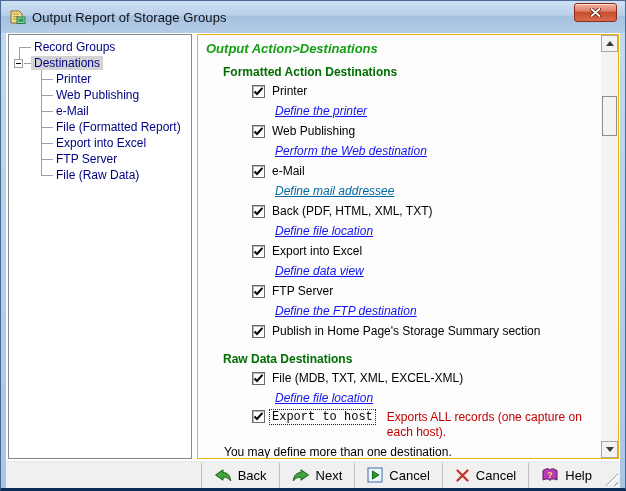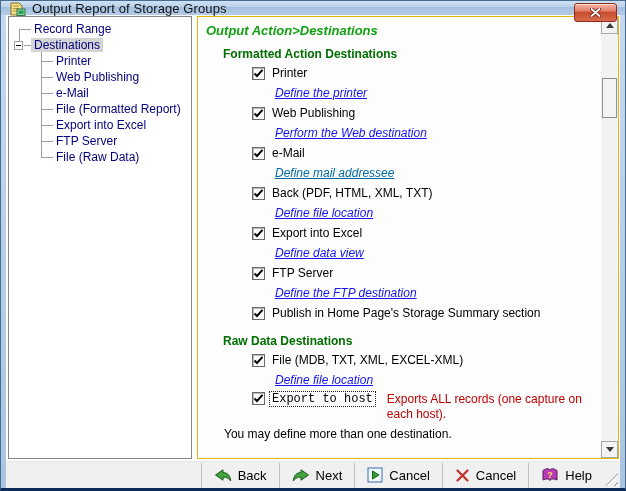--- a/index.html
+++ b/index.html
@@ -5,21 +5,21 @@
   * { margin:0; padding:0; box-sizing:border-box; }
   html,body { background:#555; font-family:"Liberation Sans", sans-serif; }
   .window{
     position:relative; width:626px; height:491px;
     background:linear-gradient(#c5daf0,#a9c5e2);
     border:1px solid #4a6b91; border-bottom:3px solid #0a2c57;
     display:flex; flex-direction:column; overflow:hidden;
   }
   
   .titlebar{
-    height:14px; flex:none; display:flex; 
+    height:32px; flex:none; display:flex; align-items:center;
     padding-left:8px; position:relative;
     background:linear-gradient(#cfe1f3 0%, #b8d0ea 45%, #a5c1e0 46%, #b3cbe6 100%);
   }
   .app-icon{ width:17px; height:16px; margin-right:6px; flex:none; }
   .title-text{ font-size:13px; color:#111; letter-spacing:.1px; }
   .close-btn{
     position:absolute; top:2px; right:8px; width:43px; height:19px;
     border:1px solid #8e2a1a; border-radius:3px;
     background:linear-gradient(#f6b5a5 0%, #e0806a 40%, #c94e30 50%, #d96a4c 100%);
     box-shadow:inset 0 1px 0 rgba(255,255,255,.55);
@@ -114,21 +114,21 @@
         </svg>
       </span>
     </div>
   </div>
 
   <div class="client">
     <div class="panels">
       <div class="tree-panel">
           <div class="tvline" style="left: 10px; top: 12px; height: 12px;"></div>
           <div class="tvline" style="left: 32px; top: 34px; height: 106px;"></div>
-          <div class="trow lvl0"><div class="tdash" style="left: 10px; width: 12px;"></div><span class="tlabel" style="color: rgb(0, 0, 128);">Record Range</span></div>
+          <div class="trow lvl0"><div class="tdash" style="left: 10px; width: 12px;"></div><span class="tlabel" style="color: rgb(0, 0, 128);">Record Groups</span></div>
           <div class="trow lvl0 selected"><div class="tdash" style="left: 15px; width: 7px;"></div><div class="expander"></div><span class="tlabel" style="color: rgb(0, 0, 128);">Destinations</span></div>
           <div class="trow lvl1"><div class="tdash" style="left: 32px; width: 12px;"></div><span class="tlabel" style="color: rgb(0, 0, 128);">Printer</span></div>
           <div class="trow lvl1"><div class="tdash" style="left: 32px; width: 12px;"></div><span class="tlabel" style="color: rgb(0, 0, 128);">Web Publishing</span></div>
           <div class="trow lvl1"><div class="tdash" style="left: 32px; width: 12px;"></div><span class="tlabel" style="color: rgb(0, 0, 128);">e-Mail</span></div>
           <div class="trow lvl1"><div class="tdash" style="left: 32px; width: 12px;"></div><span class="tlabel" style="color: rgb(0, 0, 128);">File (Formatted Report)</span></div>
           <div class="trow lvl1"><div class="tdash" style="left: 32px; width: 12px;"></div><span class="tlabel" style="color: rgb(0, 0, 128);">Export into Excel</span></div>
           <div class="trow lvl1"><div class="tdash" style="left: 32px; width: 12px;"></div><span class="tlabel" style="color: rgb(0, 0, 128);">FTP Server</span></div>
           <div class="trow lvl1"><div class="tdash" style="left: 32px; width: 12px;"></div><span class="tlabel" style="color: rgb(0, 0, 128);">File (Raw Data)</span></div>
         </div>
 

